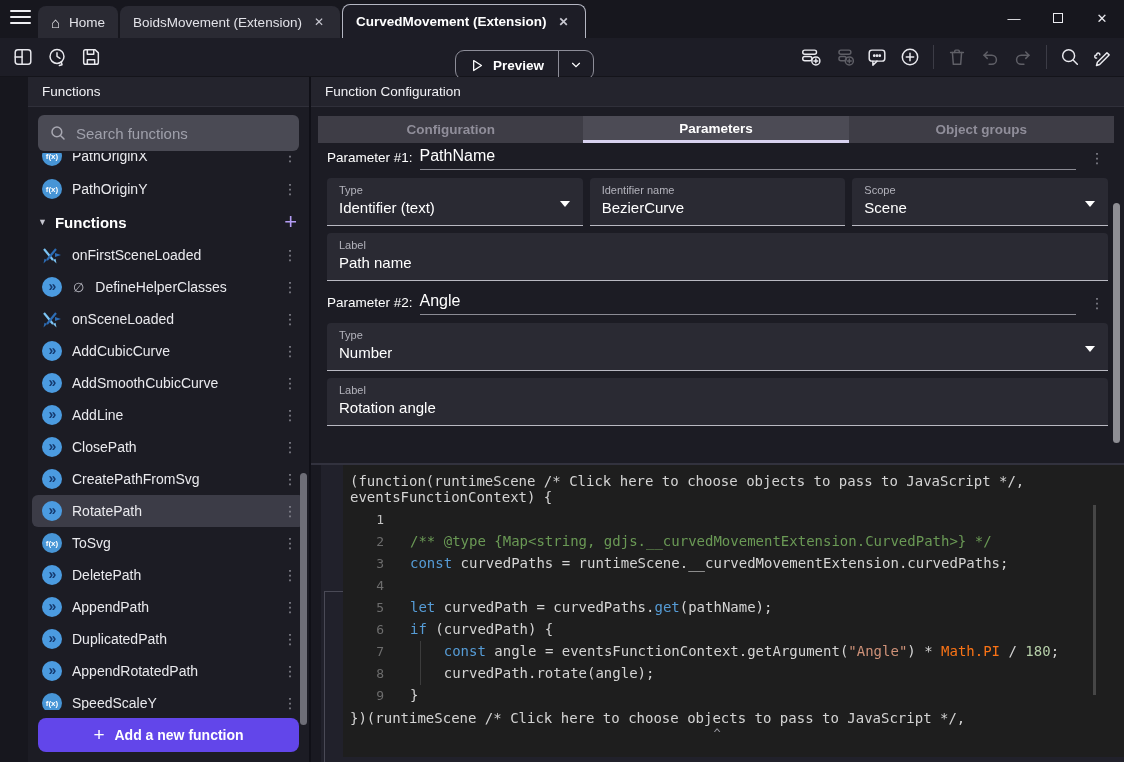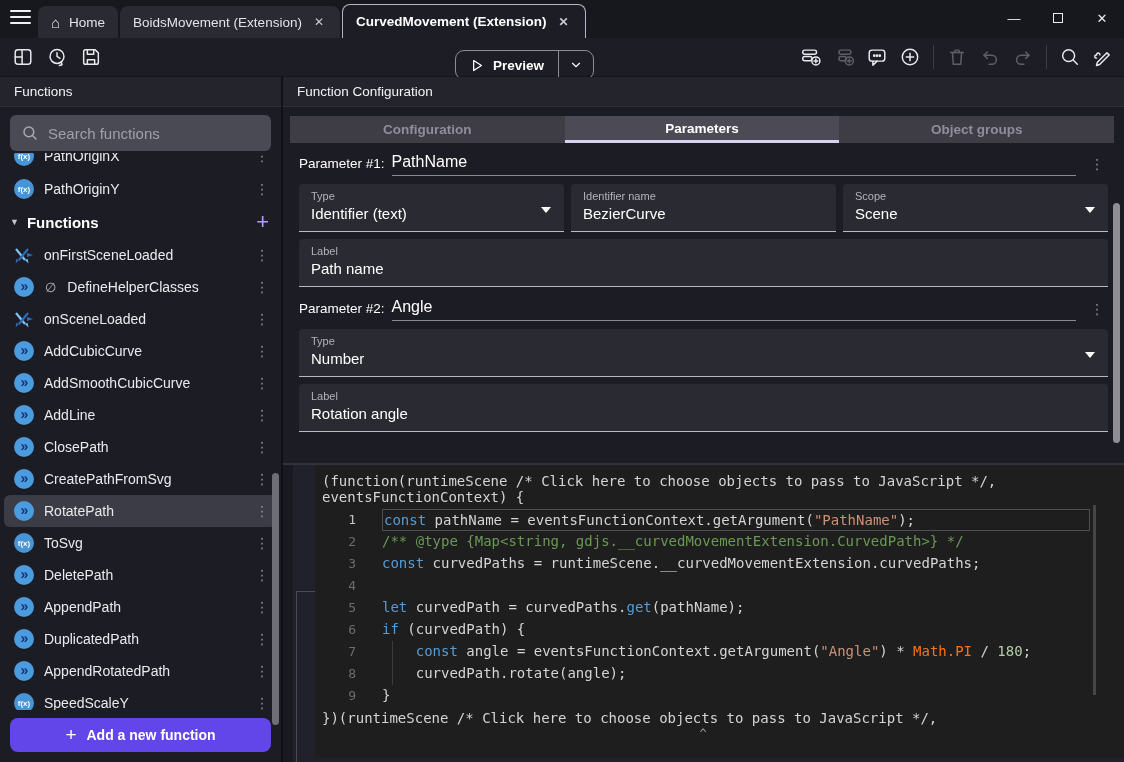--- a/index.html
+++ b/index.html
@@ -37,21 +37,21 @@
   .share-btn { height:30px; background:#6246ea; border-radius:9px; display:flex; align-items:center; gap:8px;
     padding:0 15px; font-weight:700; font-size:13.5px; color:#fff; }
   .tb-right { position:absolute; right:8px; top:6px; display:flex; align-items:center; gap:7px; }
   .tb-divider { width:1px; height:24px; background:#3c3c46; margin:0 3px; }
 
   
   .content { display:flex; height:686px; border-top:1px solid #14141a; }
 
   
   .sidebar { width:283px; background:#1c1c24; border-right:2px solid #101017; display:flex;
-    flex-direction:column; position:relative; }
+    flex-direction:column; position:relative;margin-left:28px; }
   .panel-header { height:30px; background:#24242d; border-bottom:1px solid #30303a; display:flex;
     align-items:center; padding:0 14px; font-size:13.5px; color:#f2f2f6; flex:none; }
   .search-box { margin:8px 10px 0; height:36px; background:#4a4a54; border-radius:6px; display:flex;
     align-items:center; gap:9px; padding:0 11px; flex:none; }
   .search-box svg { width:18px; height:18px; stroke:#a8a8b2; fill:none; stroke-width:2; stroke-linecap:round; }
   .search-ph { color:#9fa0ab; font-size:15px; }
   .fn-list { flex:1; overflow:hidden; padding-top:2px; }
   .fn-row { height:32px; display:flex; align-items:center; gap:10px; padding-left:14px; font-size:14px;
     font-weight:500; color:#eaeaee; }
   .fn-row.clipped { height:20px; overflow:hidden; }
@@ -72,21 +72,21 @@
     display:flex; align-items:center; justify-content:center; gap:10px; font-weight:700; font-size:14px; flex:none; }
   .add-fn-btn .plus { font-size:19px; font-weight:400; }
   .side-scrollbar { position:absolute; right:2px; top:396px; width:7px; height:252px; background:#6e6e77; border-radius:4px; }
 
   
   .main { flex:1; background:#1c1c24; position:relative; display:flex; flex-direction:column; }
   .cfg-tabs { display:flex; margin:9px 10px 0 7px; height:27px; background:#3e3d46; flex:none; }
   .cfg-tab { flex:1; display:flex; align-items:center; justify-content:center; font-size:13.5px;
     font-weight:700; color:#908e9a; }
   .cfg-tab.active { background:#4c4b55; color:#fff; border-bottom:3px solid #d8d2f0; }
-  .params { padding:10px 16px 0; position:relative; }
+  .params { padding:4px 16px 0; position:relative; }
   .param-head { display:flex; align-items:flex-end; margin-bottom:8px; }
   .ph-label { font-size:13.5px; color:#fff; padding-bottom:5px; }
   .ph-name { font-size:16px; color:#fff; margin-left:7px; flex:1; border-bottom:1px solid #8b8b94; padding-bottom:4px; }
   .param-dots { padding-right:4px; padding-bottom:4px; margin-left:14px; }
   .frow { display:flex; gap:7px; margin-bottom:7px; }
   .field { flex:1; background:#2a2a33; border-radius:4px 4px 0 0; border-bottom:1px solid #b9b9c2;
     padding:6px 12px 8px; position:relative; height:48px; }
   .f-label { font-size:11px; color:#b3b3bc; margin-bottom:3px; }
   .f-value { font-size:15px; color:#fff; }
   .f-caret { position:absolute; right:13px; top:23px; width:0; height:0;
@@ -455,21 +455,20 @@
     <div class="code-panel">
       <div class="gutter-strip"></div>
       <div class="event-bracket"></div>
       <div class="code-content">
         <div class="wrap-line">(function(runtimeScene /* Click here to choose objects to pass to JavaScript */,</div>
         <div class="wrap-line">eventsFunctionContext) {</div>
         <div class="mono-rows">
           <div class="indent-guide"></div>
         <div class="crow current">
               <span class="ln">1</span>
-              <span class="ccode"><span class="tok-kw">const</span><span> pathName = eventsFunctionContext.getArgument(</span><span class="tok-str">"PathName"</span><span>);</span></span>
             </div>
             <div class="crow">
               <span class="ln">2</span>
               <span class="ccode"><span class="tok-com">/** @type {Map&lt;string, gdjs.__curvedMovementExtension.CurvedPath&gt;} */</span></span>
             </div>
             <div class="crow">
               <span class="ln">3</span>
               <span class="ccode"><span class="tok-kw">const</span><span> curvedPaths = runtimeScene.__curvedMovementExtension.curvedPaths;</span></span>
             </div>
             <div class="crow">

